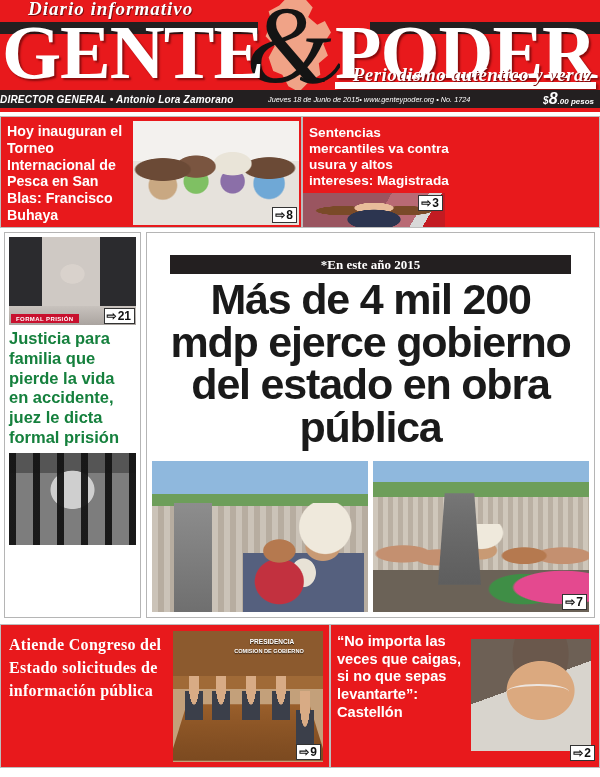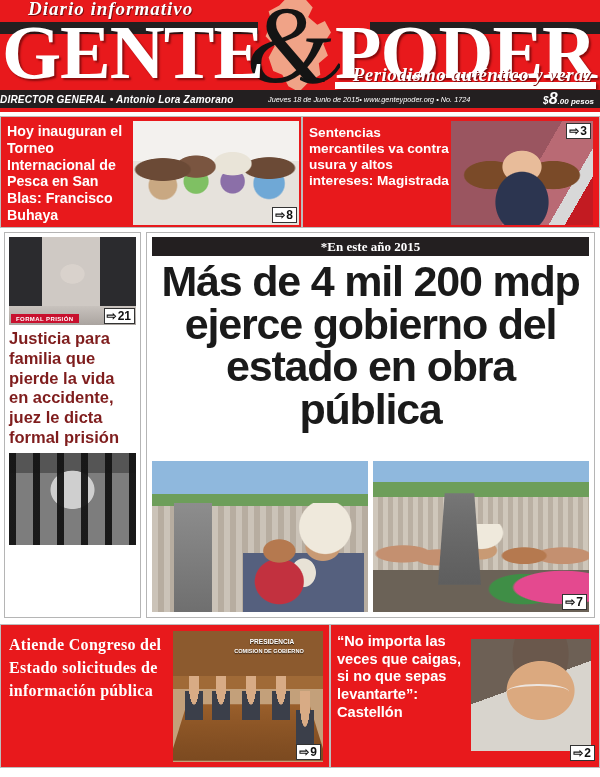--- a/index.html
+++ b/index.html
@@ -159,21 +159,21 @@
     width: 600px; height: 112px;
     display: flex;
   }
   .tl-panel { width: 302px; height: 112px; display: flex; }
   .tl-text {
     width: 133px; padding: 6px 2px 0 6px;
   }
   .tl-text .hl { font-size: 14.2px; }
   .tl-photo { width: 167px; height: 104px; margin: 4px 2px 0 0; }
 
-  .tr-panel { width: 298px; height: 112px; display: flex; margin-left:0; }
+  .tr-panel { width: 298px; height: 112px; display: flex; margin-left:0;flex-direction:column; }
   .tr-text { width: 148px; padding: 8px 2px 0 6px; }
   .tr-text .hl { font-size: 13.6px; }
   .tr-photo { width: 142px; height: 104px; margin: 4px 3px 0 0; }
 
   
   .midrow {
     position: absolute; left: 0; top: 232px;
     width: 600px; height: 388px;
     display: flex;
   }
@@ -186,32 +186,32 @@
     position: relative;
     padding: 4px;
   }
   .lc-photo { width: 127px; height: 88px; position: relative; }
   .lc-head {
     margin-top: 4px;
     font-family: "Liberation Sans", sans-serif;
     font-weight: 700;
     font-size: 16.5px;
     line-height: 1.2;
-    color: #7f1d1d;
+    color: #15803d;
   }
   .lc-photo2 { width: 127px; height: 92px; margin-top: 5px; position: relative; }
 
   
   .maincol {
     width: 449px; height: 386px;
     background: #ffffff;
     border: 1px solid #b5b5b5;
     margin-left: 5px; margin-right: 4px;
     position: relative;
-    padding: 3px;
+    padding: 21px;
   }
   .kicker {
     background: #231F20;
     color: #ffffff;
     font-family: "Liberation Serif", serif;
     font-weight: 700;
     font-size: 13px;
     text-align: center;
     line-height: 19px;
     height: 19px;

